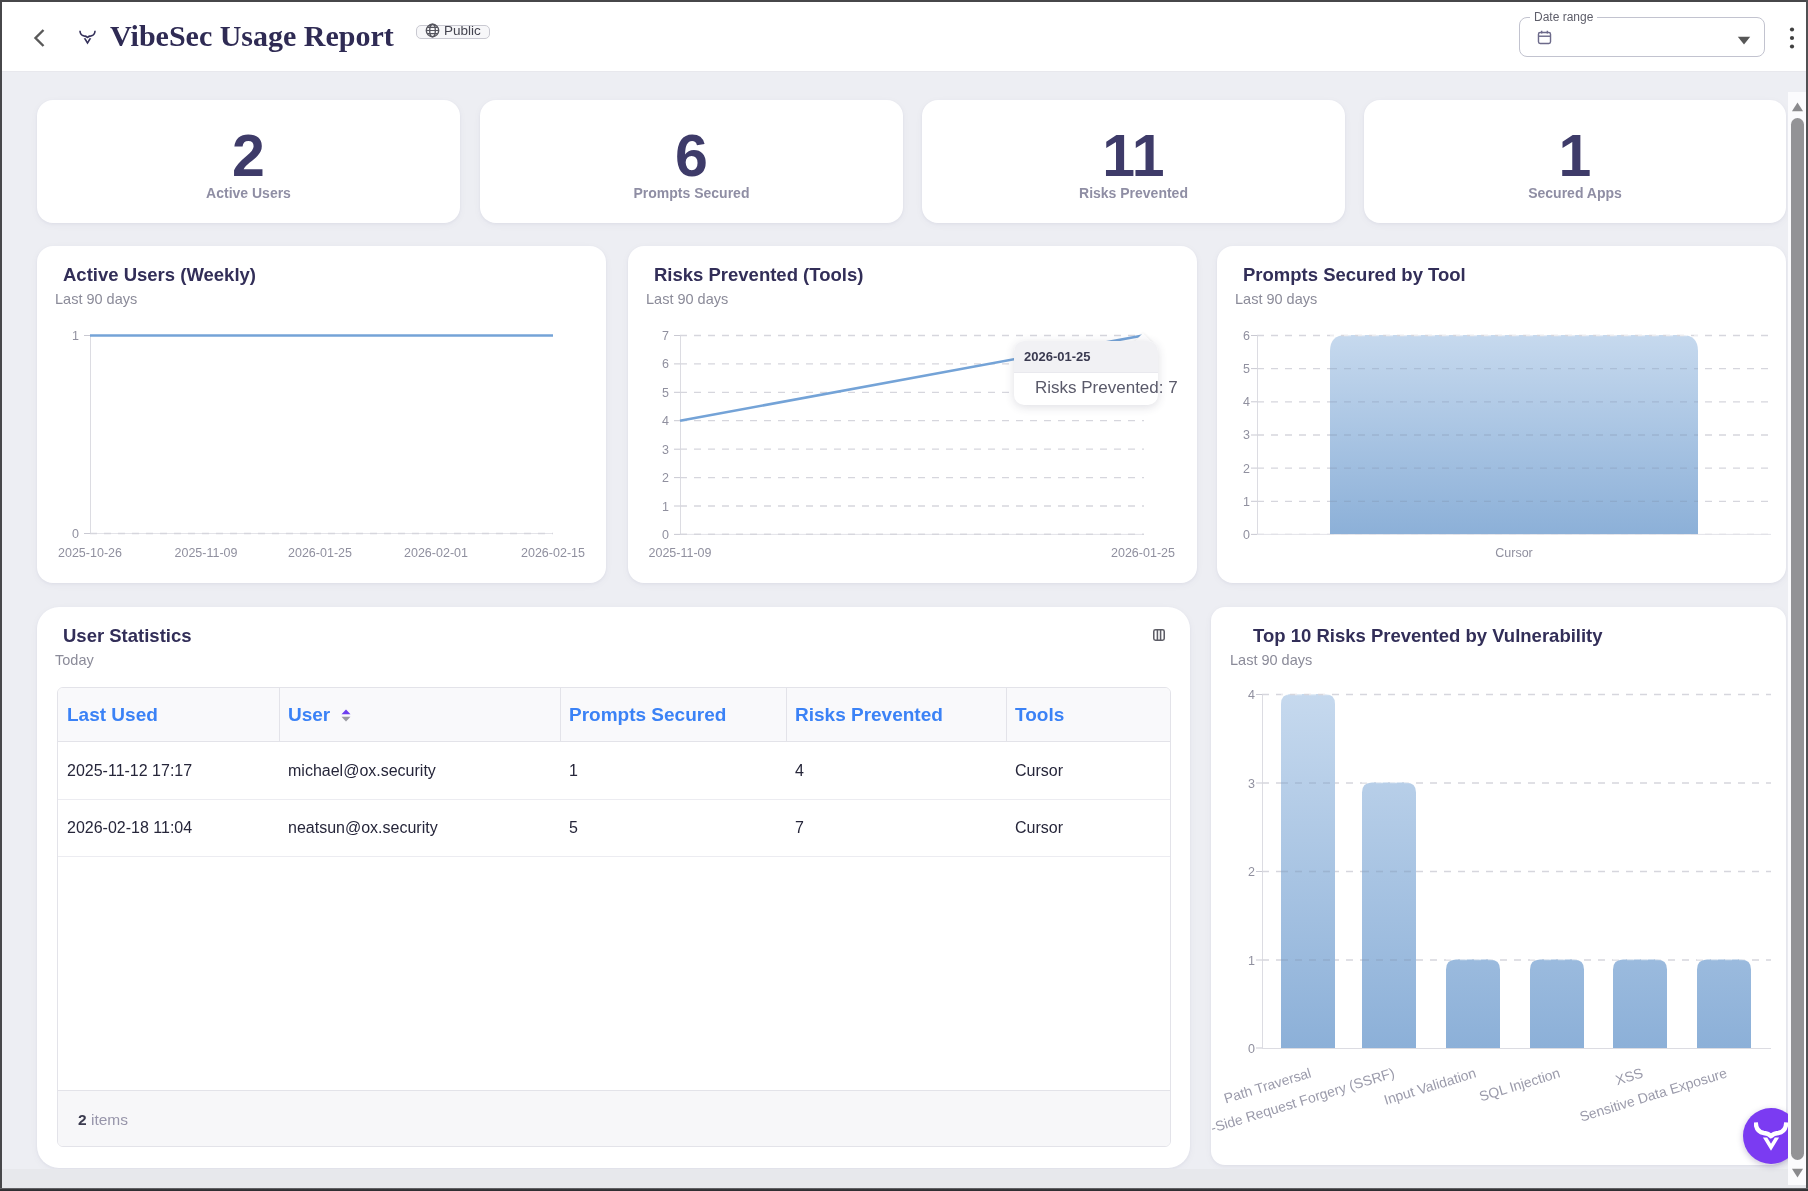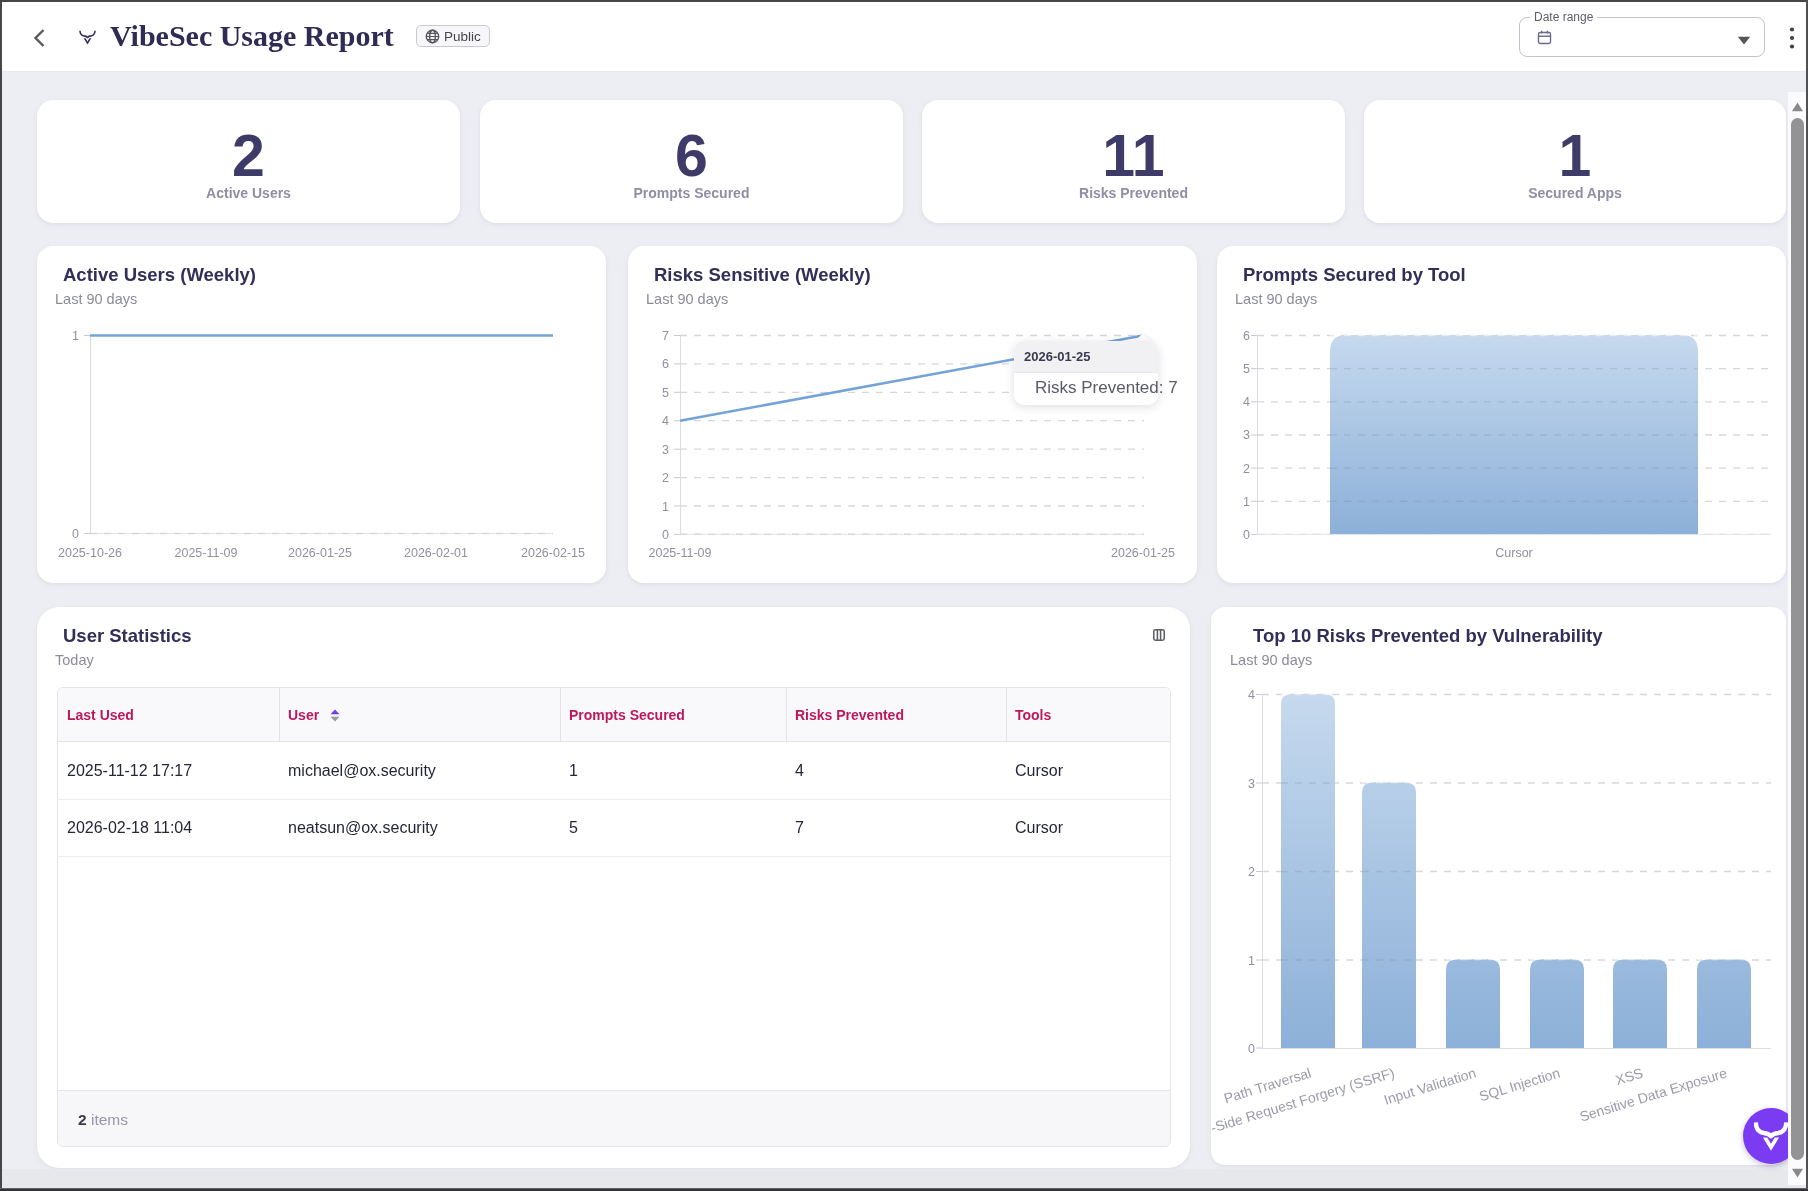--- a/index.html
+++ b/index.html
@@ -15,30 +15,30 @@
 svg text { font-family:"Liberation Sans", sans-serif; }
 
 #frame-top { position:absolute; left:0; top:0; width:1808px; height:2px; background:#47474a; z-index:50; }
 #frame-left { position:absolute; left:0; top:0; width:2px; height:1191px; background:#47474a; z-index:50; }
 #frame-right { position:absolute; right:0; top:0; width:2px; height:1191px; background:#505053; z-index:50; }
 #frame-bottom { position:absolute; left:0; top:1188px; width:1808px; height:3px; background:linear-gradient(#77777b,#2f2f32 55%); z-index:50; }
 #hband { position:absolute; left:2px; top:1169px; width:1804px; height:19px; background:#e7e8ec; z-index:40; }
 
 #header { position:absolute; left:2px; top:2px; width:1804px; height:70px; background:#fff; border-bottom:1px solid #e8e8ed; z-index:10; }
 #title { position:absolute; left:108px; top:17px; font-family:"Liberation Serif", serif; font-weight:700; font-size:30px; color:#2f2b54; }
-#badge { position:absolute; left:414px; top:23px; height:22px; border:1px solid #c9c9d1; border-radius:5px; background:#f7f7f9; display:flex; align-items:center; padding:0 8px; gap:4px; font-size:13.5px; color:#454550; }
+#badge { position:absolute; left:414px; top:23px; height:14px; border:1px solid #c9c9d1; border-radius:5px; background:#f7f7f9; display:flex; align-items:flex-end; padding:0 8px; gap:4px; font-size:13.5px; color:#454550; }
 #datefield { position:absolute; left:1517px; top:15px; width:246px; height:40px; border:1px solid #c2c3cf; border-radius:8px; }
 #datelabel { position:absolute; left:1528px; top:8px; background:#fff; padding:0 4px; font-size:12px; color:#5e5e6a;text-align:right; }
 
 #sb-track { position:absolute; left:1788px; top:92px; width:18px; height:1093px; background:#fbfbfd; z-index:45; }
 #sb-thumb { position:absolute; left:1791px; top:118px; width:13px; height:1042px; background:#939396; border-radius:7px; z-index:46; }
 #fab { position:absolute; left:1743px; top:1108px; width:56px; height:56px; border-radius:50%; background:#7b3bf2; z-index:44; box-shadow:0 2px 6px rgba(40,20,90,0.25); display:flex; align-items:center; justify-content:center; }
 
 #tblwrap { position:absolute; left:20px; top:80px; width:1114px; height:460px; border:1px solid #e3e3e9; border-radius:6px; overflow:hidden; background:#fff; }
-.th { position:absolute; top:0; height:54px; display:flex; align-items:center; font-weight:700; font-size:14px; color:#be185d; padding-left:9px; }
+.th { position:absolute; top:0; height:54px; display:flex; align-items:center; font-weight:700; font-size:19px; color:#3b82f6; padding-left:9px; }
 .td { position:absolute; height:57px; display:flex; align-items:center; font-size:16px; color:#26263a; padding-left:9px; }
 </style>
 </head>
 <body>
 <div id="page">
 
   <div id="header">
     <svg class="abs" style="left:28px;top:25px;" width="20" height="22" viewBox="0 0 20 22">
       <path d="M13.5 3 L5.5 11 L13.5 19" fill="none" stroke="#595959" stroke-width="2.4"></path>
     </svg>
@@ -103,21 +103,21 @@
       <text x="42" y="290" font-size="12.5" fill="#90909f" text-anchor="end">0</text>
       <text x="53" y="309" font-size="12.5" fill="#90909f" text-anchor="middle">2025-10-26</text>
       <text x="169" y="309" font-size="12.5" fill="#90909f" text-anchor="middle">2025-11-09</text>
       <text x="283" y="309" font-size="12.5" fill="#90909f" text-anchor="middle">2026-01-25</text>
       <text x="399" y="309" font-size="12.5" fill="#90909f" text-anchor="middle">2026-02-01</text>
       <text x="516" y="309" font-size="12.5" fill="#90909f" text-anchor="middle">2026-02-15</text>
     </svg>
   </div>
 
   <div class="card" style="left:628px;top:246px;width:569px;height:337px;">
-    <div class="ctitle" style="position:absolute;left:18px;top:18px;">Risks Sensitive (Weekly)</div>
+    <div class="ctitle" style="position:absolute;left:18px;top:18px;">Risks Prevented (Tools)</div>
     <div class="csub" style="position:absolute;left:18px;top:42px;">Last 90 days</div>
     <svg width="569" height="332" viewBox="0 0 569 332" style="position:absolute;left:0;top:2px;">
       <g stroke="#c9c9d2" stroke-width="1">
         <line x1="46" y1="87.5" x2="52" y2="87.5"></line>
           <line x1="46" y1="115.9" x2="52" y2="115.9"></line>
         <line x1="46" y1="144.3" x2="52" y2="144.3"></line>
           <line x1="46" y1="172.7" x2="52" y2="172.7"></line>
         <line x1="46" y1="201.2" x2="52" y2="201.2"></line>
           <line x1="46" y1="229.6" x2="52" y2="229.6"></line>
         <line x1="46" y1="258.0" x2="52" y2="258.0"></line>

